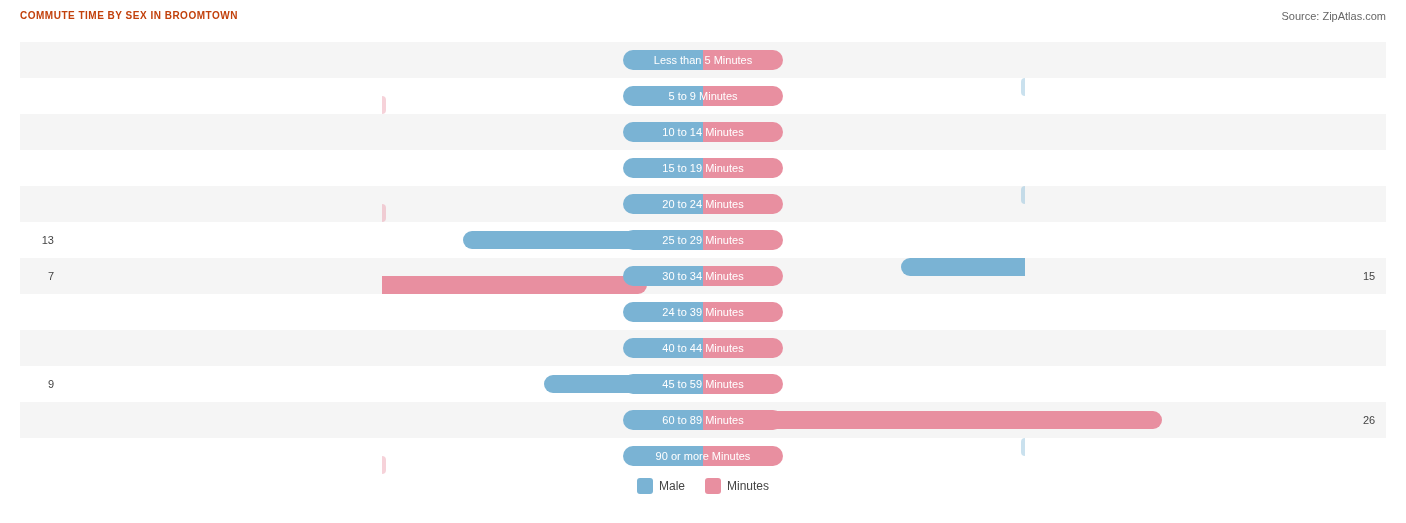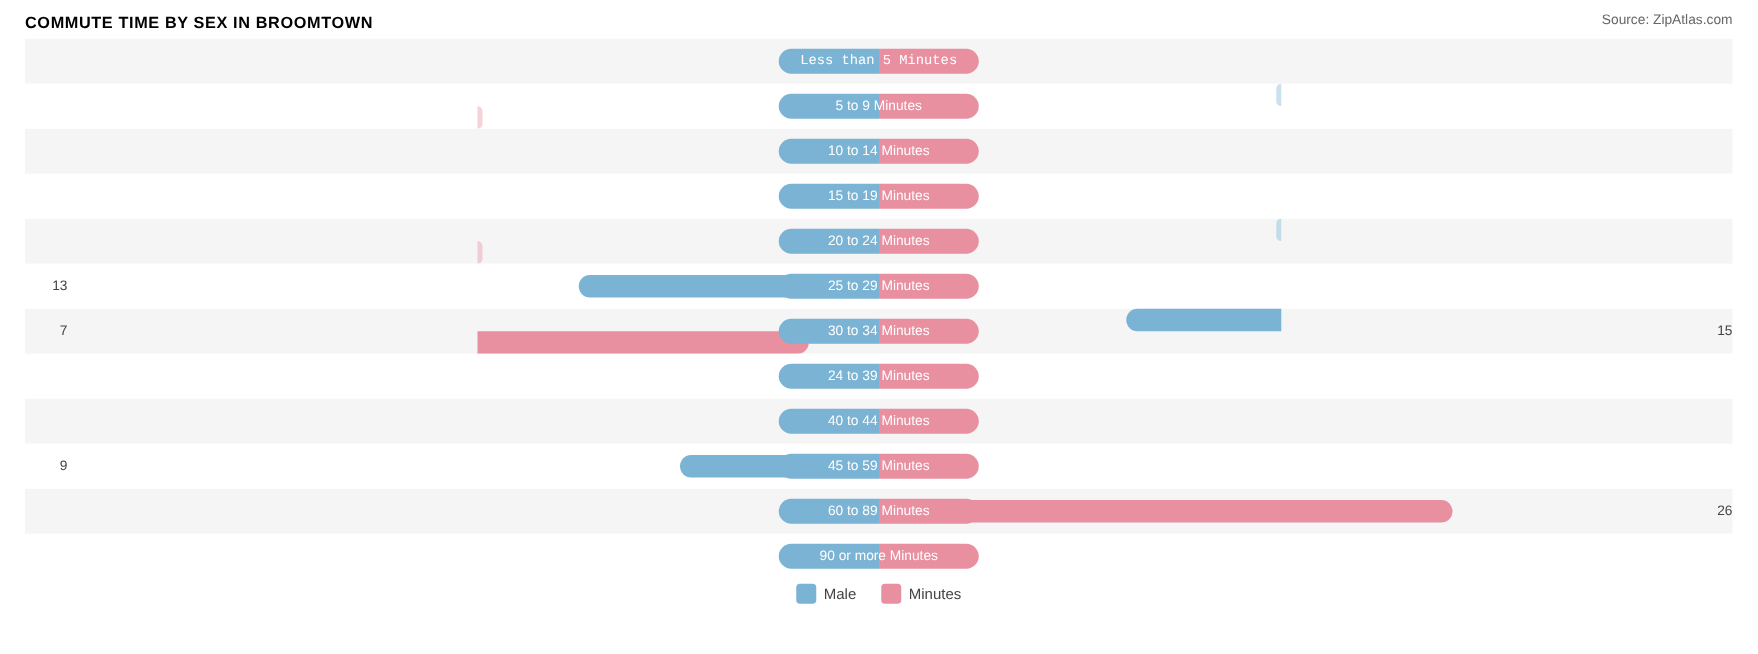--- a/index.html
+++ b/index.html
@@ -10,26 +10,26 @@
       height: 523px;
       overflow: hidden;
     }
     .chart-container {
       width: 1406px;
       height: 523px;
       padding: 10px 20px 40px 20px;
       position: relative;
     }
     .chart-title {
-      font-size: 13px;
+      font-size: 10px;
       font-weight: bold;
-      color: #000000;
+      color: #c2410c;
       text-transform: uppercase;
       letter-spacing: 0.5px;
-      margin-bottom: 6px;
+      margin-bottom: 21px;
     }
     .source-label {
       position: absolute;
       top: 10px;
       right: 20px;
       font-size: 11px;
       color: #666;
     }
     .chart-area {
       position: relative;
@@ -113,21 +113,21 @@
       display: flex;
       align-items: center;
       justify-content: center;
       font-size: 11px;
       color: #fff;
       white-space: nowrap;
       min-width: 160px;
     }
     .right-val {
       width: 40px;
-      text-align: right;
+      text-align: center;
       font-size: 11px;
       color: #444;
       padding-left: 6px;
       flex-shrink: 0;
     }
     .legend {
       display: flex;
       justify-content: center;
       align-items: center;
       gap: 20px;
@@ -156,21 +156,21 @@
 </head>
 <body>
 
 <div class="chart-container">
   <div class="chart-title">COMMUTE TIME BY SEX IN BROOMTOWN</div>
   <div class="source-label">Source: ZipAtlas.com</div>
 
   <div class="chart-area" id="chart-area">
   <div class="row">
       <div class="left-val"></div>
-      <div class="bars-area" style="position:relative;font-family:Liberation Mono, monospace;">
+      <div class="bars-area" style="position:relative;">
         <div class="male-side">
           <div class="male-bar" style="width:4px; opacity:0.4;"></div>
         </div>
         <div class="center-label-wrapper">
           <div class="center-pill">Less than 5 Minutes</div>
         </div>
         <div class="female-side">
           <div class="female-bar" style="width:4px; opacity:0.4;"></div>
         </div>
       </div>
@@ -321,21 +321,21 @@
           <div class="center-pill">60 to 89 Minutes</div>
         </div>
         <div class="female-side">
           <div class="female-bar" style="width:459px; opacity:1;"></div>
         </div>
       </div>
       <div class="right-val">26</div>
     </div>
       <div class="row">
       <div class="left-val"></div>
-      <div class="bars-area" style="position:relative;">
+      <div class="bars-area" style="position:relative;flex-direction:column;">
         <div class="male-side">
           <div class="male-bar" style="width:4px; opacity:0.4;"></div>
         </div>
         <div class="center-label-wrapper">
           <div class="center-pill">90 or more Minutes</div>
         </div>
         <div class="female-side">
           <div class="female-bar" style="width:4px; opacity:0.4;"></div>
         </div>
       </div>

